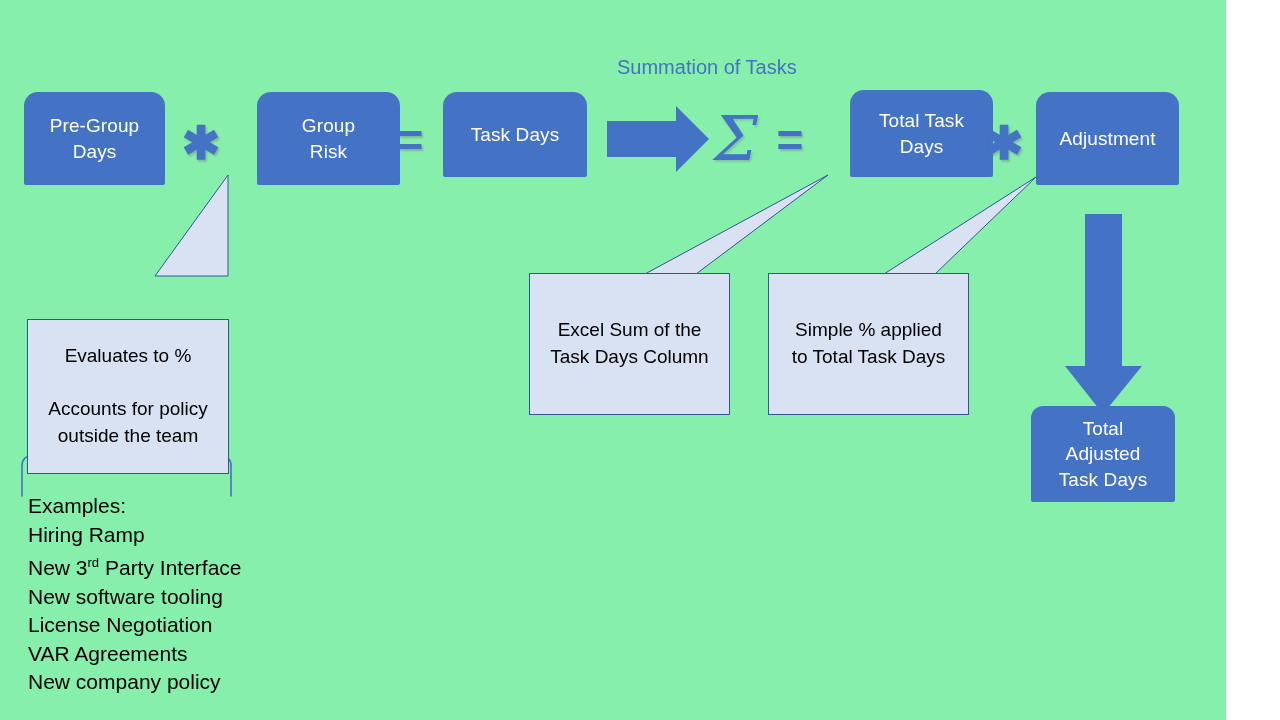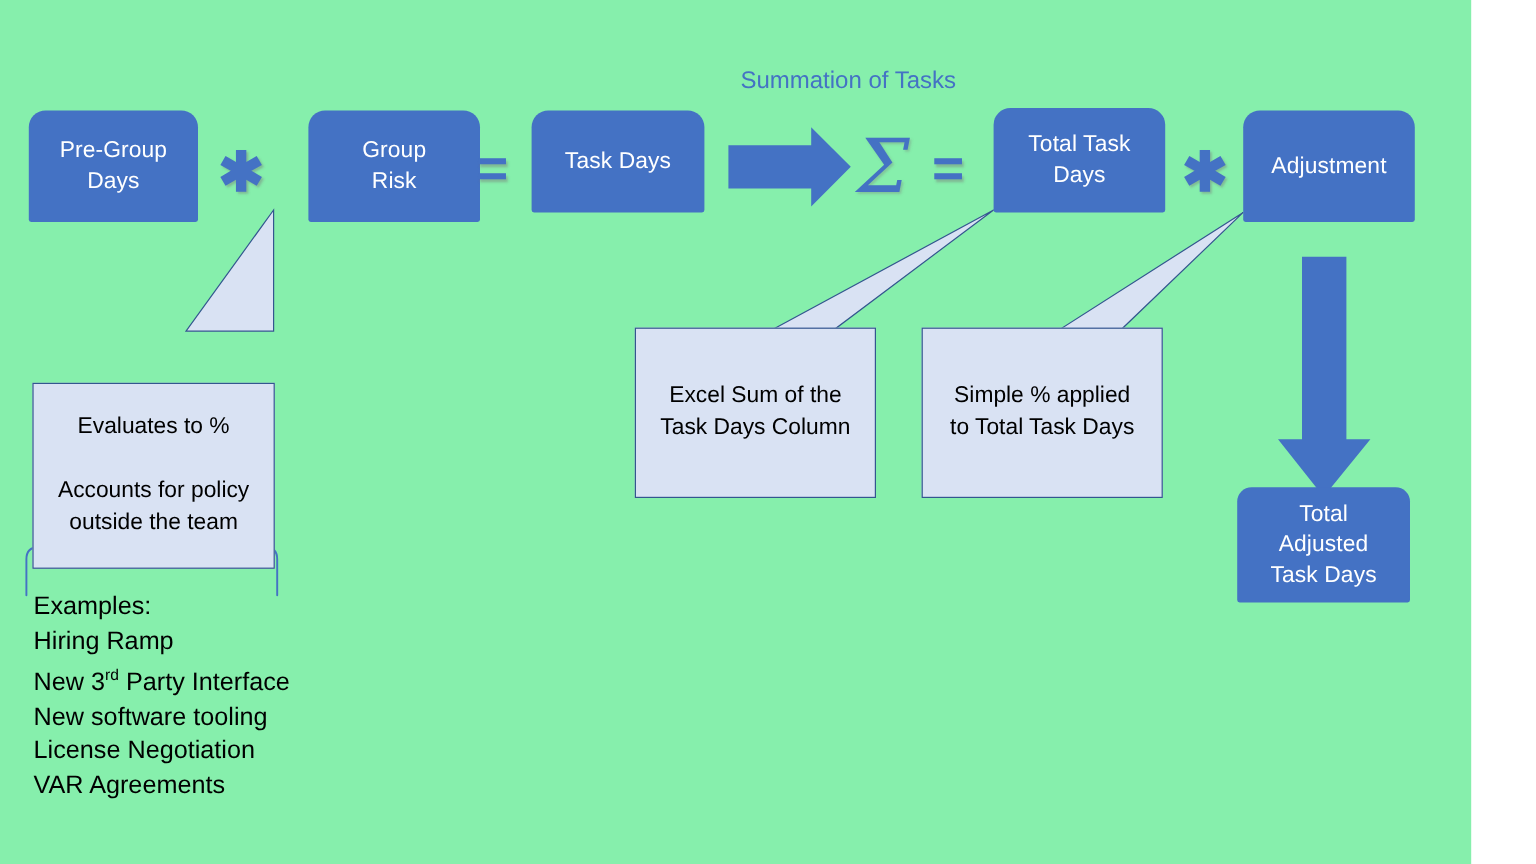--- a/index.html
+++ b/index.html
@@ -151,21 +151,21 @@
   <div class="op op-equals" style="left:388px; top:118px; width:44px; height:44px;">=</div>
 
   <div class="pbox" style="left:443px; top:92px; width:144px; height:85px;">
     <span>Task Days</span>
   </div>
 
   <div class="op op-sigma" style="left:710px; top:106px; width:52px; height:66px;">Σ</div>
 
   <div class="op op-equals" style="left:768px; top:118px; width:44px; height:44px;">=</div>
 
-  <div class="pbox" style="left:828px; top:90px; width:143px; height:87px;align-items:center;">
+  <div class="pbox" style="left:850px; top:90px; width:143px; height:87px;align-items:center;">
     <span>
       <span>Total Task</span><br>
       <span>Days</span>
     </span>
   </div>
 
   <div class="op op-asterisk" style="left:985px; top:122px; width:38px; height:42px;">✱</div>
 
   <div class="pbox" style="left:1036px; top:92px; width:143px; height:93px;">
     <span>Adjustment</span>
@@ -196,15 +196,16 @@
     </span>
   </div>
 
   <div id="examples-list">
     <div>Examples:</div>
     <div>Hiring Ramp</div>
     <div><span>New 3</span><sup>rd</sup><span> Party Interface</span></div>
     <div>New software tooling</div>
     <div>License Negotiation</div>
     <div>VAR Agreements</div>
+    <div>New company policy</div>
   </div>
 
 </div>
 
 </body></html>

